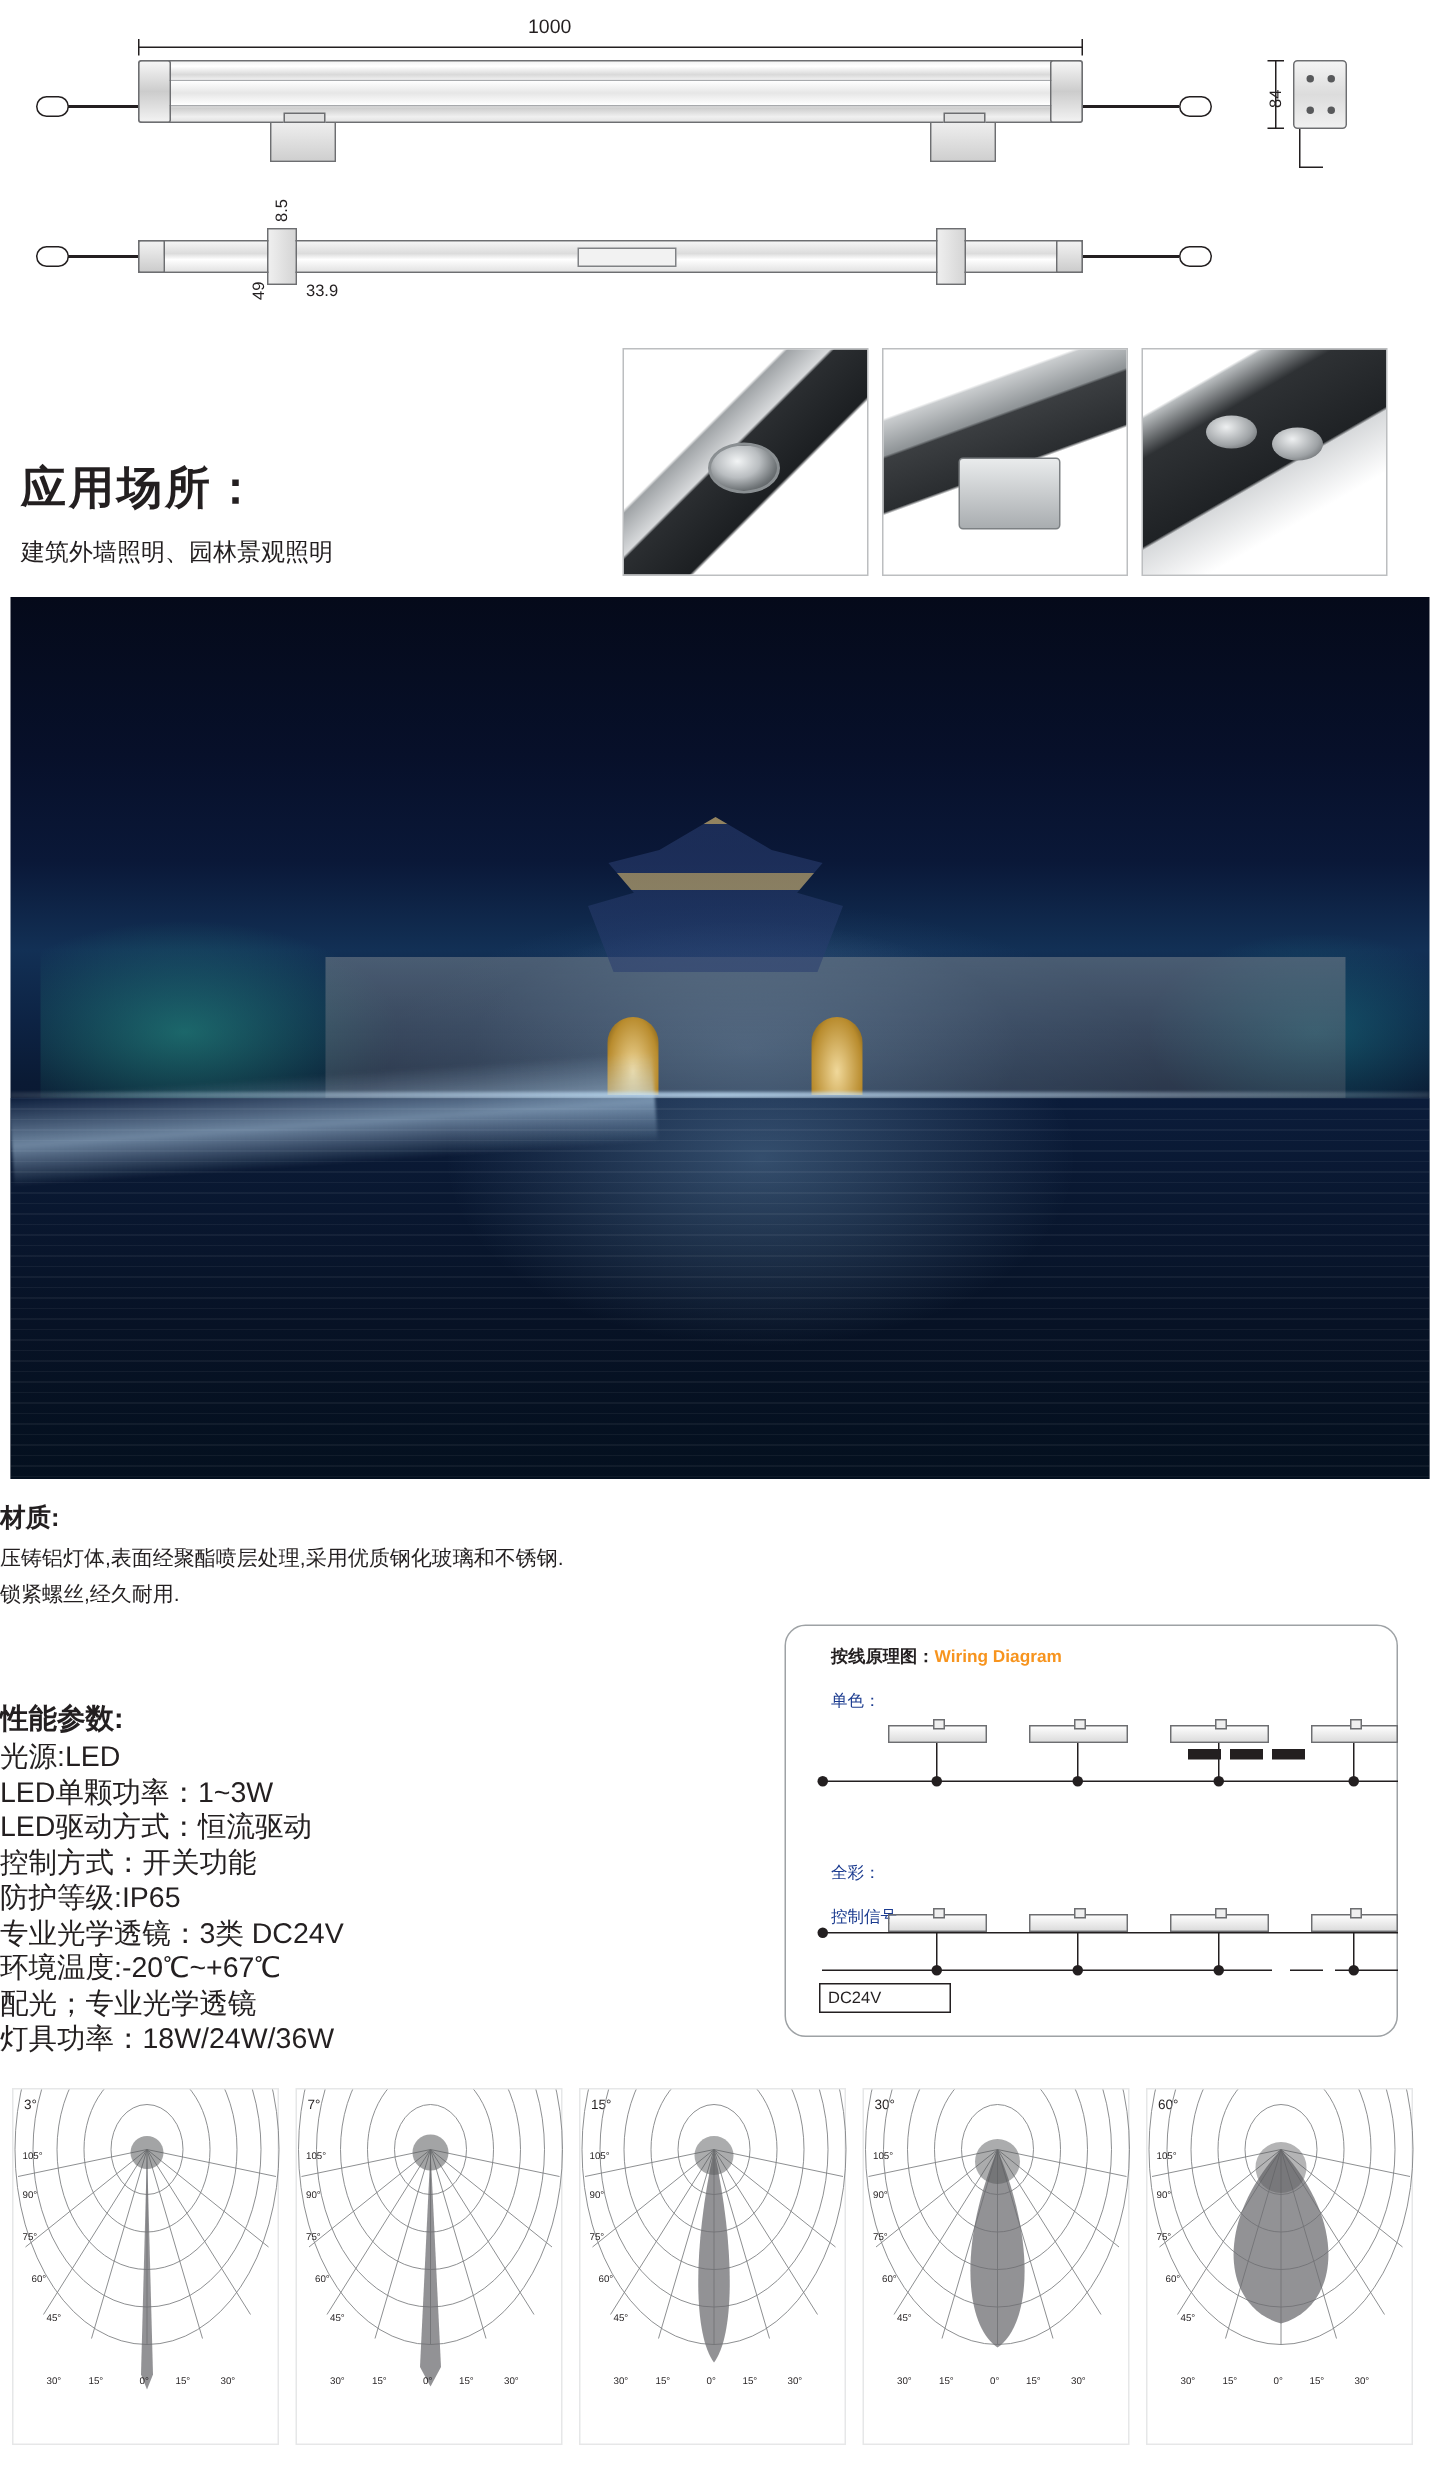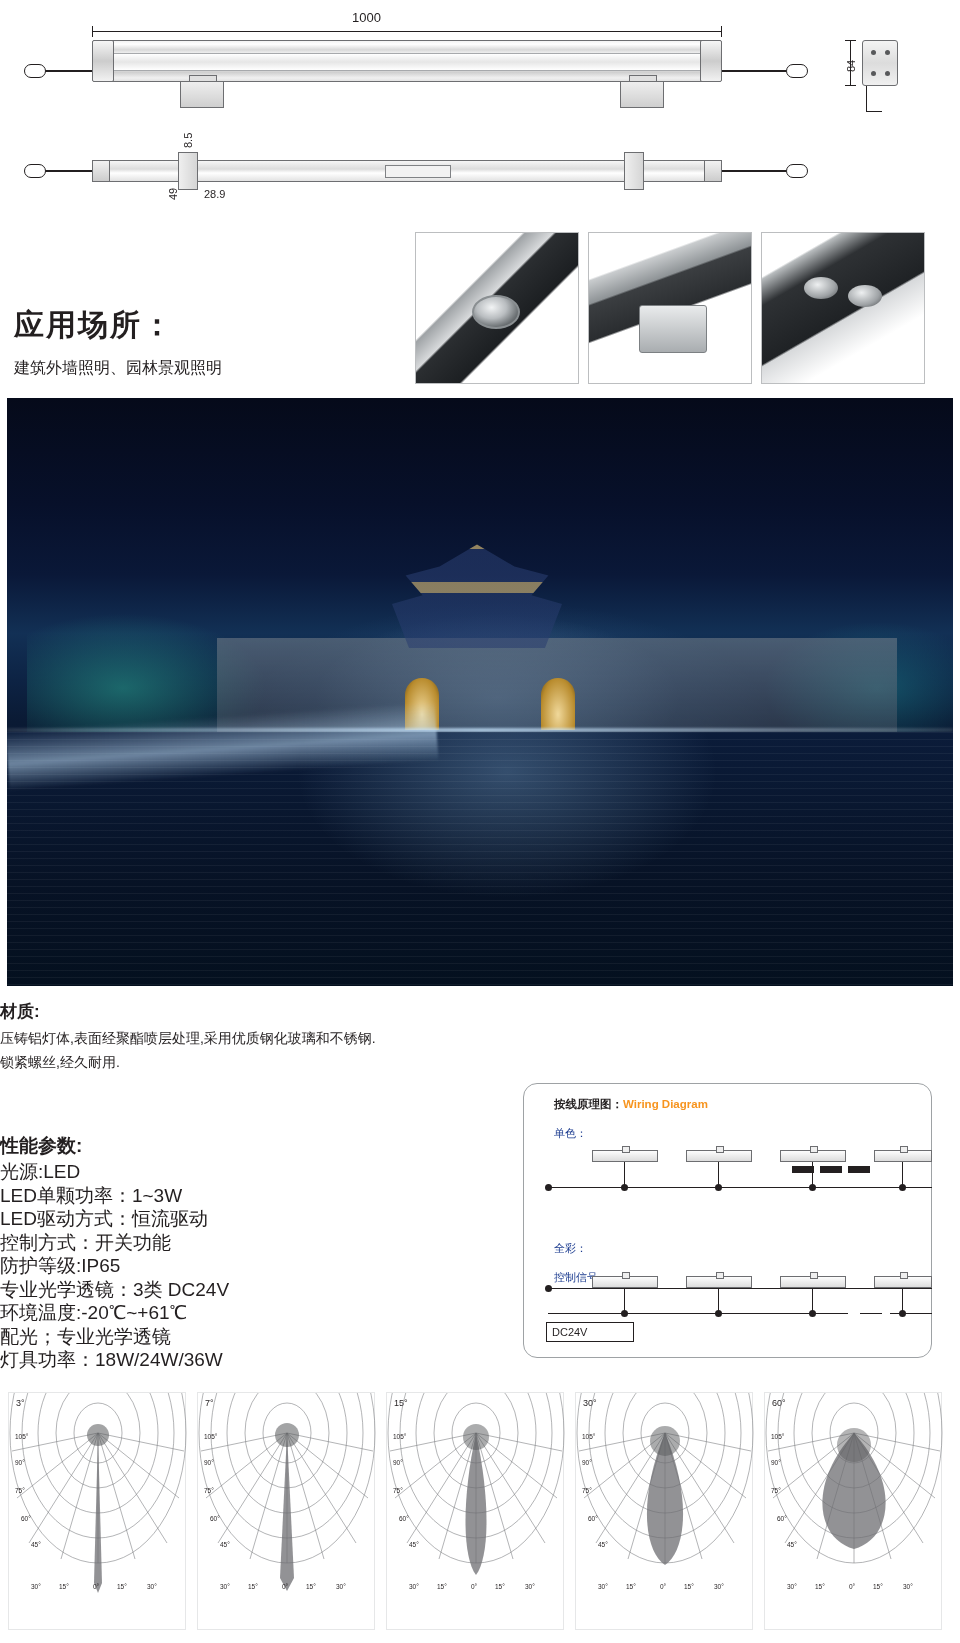--- a/index.html
+++ b/index.html
@@ -298,21 +298,21 @@
   <div class="side-cap side-cap-r"></div>
   <div class="side-lead side-lead-l"></div>
   <div class="side-lead side-lead-r"></div>
   <div class="side-plug side-plug-l"></div>
   <div class="side-plug side-plug-r"></div>
   <div class="side-mount side-mount-1"></div>
   <div class="side-mount side-mount-2"></div>
 
   <div class="v-dim" style="left:182px; top:148px;">8.5</div>
   <div class="v-dim" style="left:167px; top:200px;">49</div>
-  <div style="position:absolute; left:204px; top:188px; font-size:11px;">28.9</div>
+  <div style="position:absolute; left:204px; top:188px; font-size:11px;">33.9</div>
 
   <div class="end-dim-line"></div>
   <div class="v-dim" style="left:845px; top:72px;">84</div>
   <div class="end-view">
     <div class="hole" style="left:8px; top:9px;"></div>
     <div class="hole" style="left:22px; top:9px;"></div>
     <div class="hole" style="left:8px; top:30px;"></div>
     <div class="hole" style="left:22px; top:30px;"></div>
   </div>
   <div class="end-bracket"></div>
@@ -344,21 +344,21 @@
 <div class="mat-l2">锁紧螺丝,经久耐用.</div>
 
 <div class="spec-title">性能参数:</div>
 <div class="spec-list">
   <div>光源:LED</div>
   <div>LED单颗功率：1~3W</div>
   <div>LED驱动方式：恒流驱动</div>
   <div>控制方式：开关功能</div>
   <div>防护等级:IP65</div>
   <div>专业光学透镜：3类 DC24V</div>
-  <div>环境温度:-20℃~+61℃</div>
+  <div>环境温度:-20℃~+67℃</div>
   <div>配光；专业光学透镜</div>
   <div>灯具功率：18W/24W/36W</div>
 </div>
 
 <div class="wiring">
   <div class="wiring-title">
     <span>按线原理图</span><span>：</span><span class="en">Wiring Diagram</span>
   </div>
 
   <div class="wiring-sub1">单色：</div>

